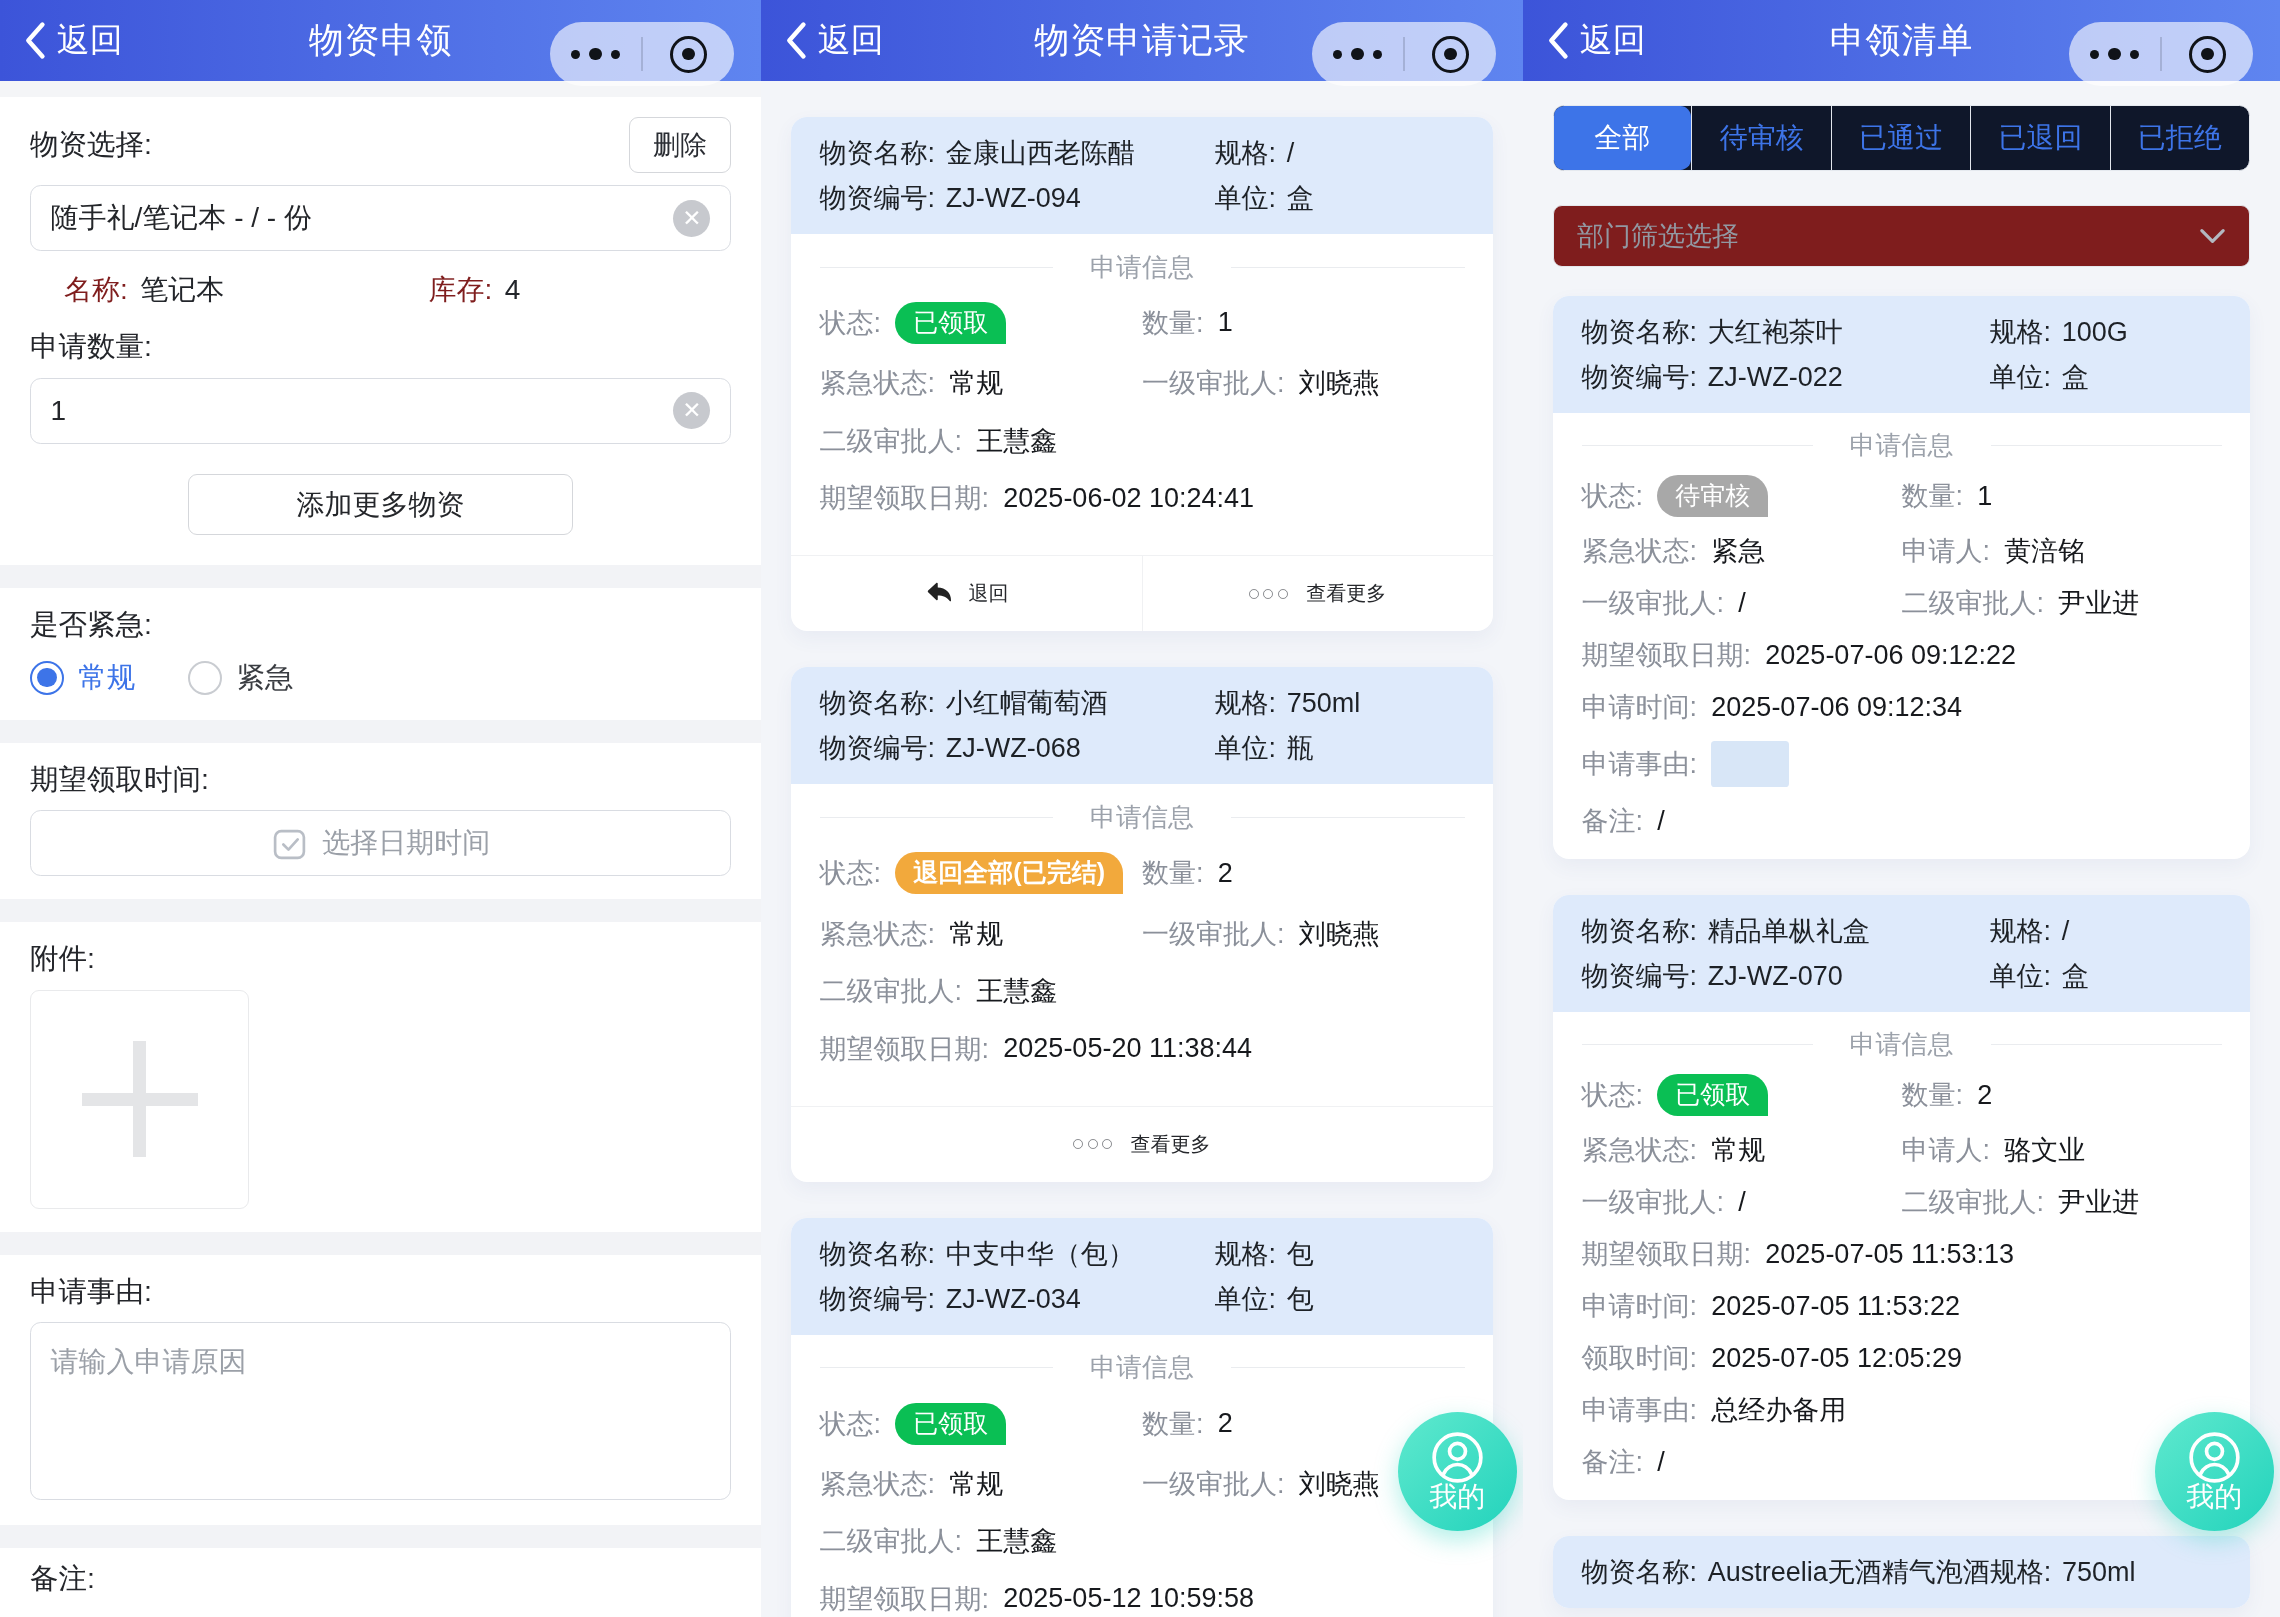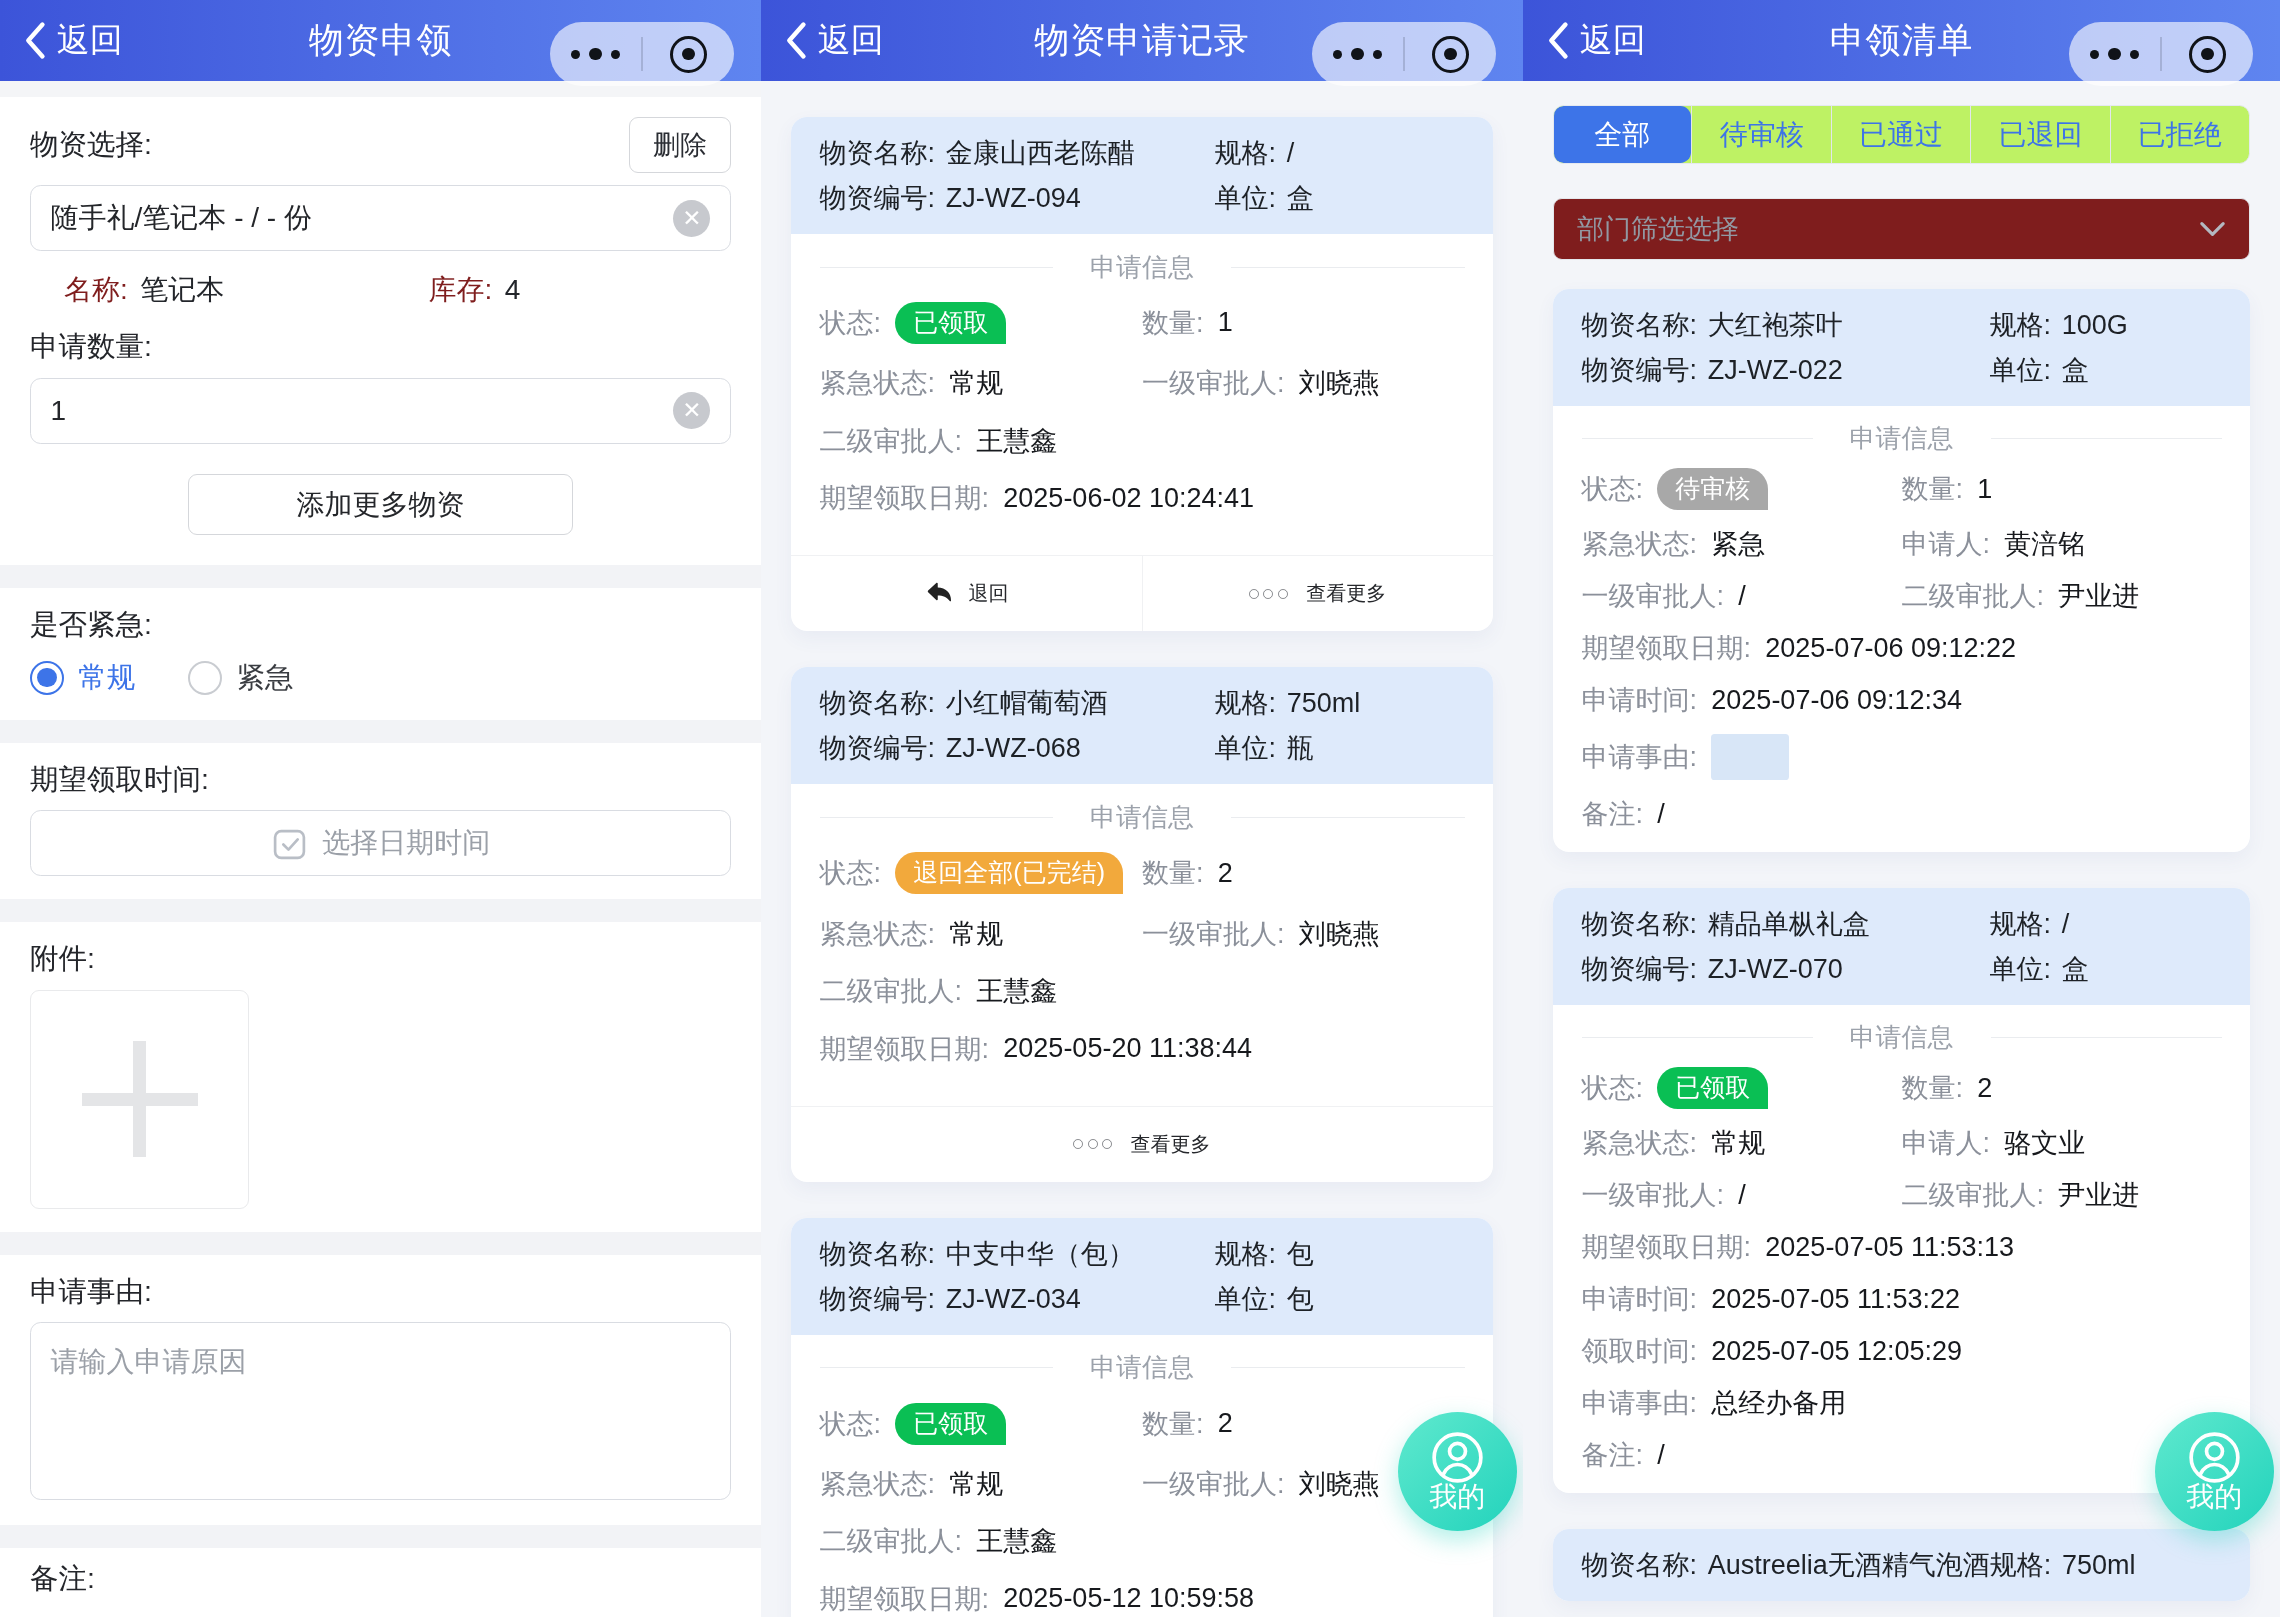--- a/index.html
+++ b/index.html
@@ -96,22 +96,22 @@
   .badge { color:#fff; font-size:25px; line-height:1; padding:8px 18px 9px;
            border-radius:890px; border-bottom-right-radius:7.1px; }
   .card-foot { display:flex; border-top:0.9px solid #f0f1f3; margin-top:19.6px; }
   .foot-btn { flex:1; height:75px; display:flex; align-items:center; justify-content:center;
               gap:14.3px; font-size:20px; color:#26282c; cursor:pointer; }
   .foot-btn + .foot-btn { border-left:0.9px solid #f0f1f3; }
   .ooo { display:flex; align-items:flex-end; }
   .ooo i { width:9.8px; height:9.8px; border:1.8px solid #85878b; border-radius:50%; margin-right:4.5px; display:block; }
 
   
-  .tabs { margin:24px 30px 0; display:flex; background:#bef264; border:0.9px solid #e5e9ef;
-          border-radius:10.7px; height:59px; overflow:hidden; }
+  .tabs { margin:24px 30px 0; display:flex; background:#0f172a; border:0.9px solid #e5e9ef;
+          border-radius:10.7px; height:66px; overflow:hidden; }
   .tab { flex:1; display:flex; align-items:center; justify-content:center; font-size:28px;
          color:var(--accent); cursor:pointer; }
   .tab + .tab { border-left:0.9px solid #e2e6ec; }
   .tab.active { background:var(--accent); color:#fff; border-radius:10.7px; margin-left:-0.9px; }
   .filter { margin:34px 30px 0; height:62px; background:#7f1d1d; border:0.9px solid #e4e7ec;
             border-radius:9px; display:flex; align-items:center; padding:0 23px;
             font-size:27px; color:#9298a2; cursor:pointer; }
   .filter .chev { margin-left:auto; display:flex; }
   .p-list .first-card { margin-top:28.5px; }
   .hl-box { width:78px; height:46px; background:#d8e6f7; border-radius:3.6px; }
@@ -342,21 +342,21 @@
     </div>
     <div class="divider">
         <i></i>
         <span>申请信息</span>
         <i></i>
       </div>
     <div class="rows">
       <div class="row">
         <div class="cell">
             <span class="lab">状态:</span>
-            <span class="badge" style="background-color: rgb(242, 169, 60);">退回全部(已完结)</span>
+            <span class="badge" style="background-color: rgb(242, 169, 60); font-weight: bold;">退回全部(已完结)</span>
           </div>
         <div class="cell r">
             <span class="lab">数量:</span>
             <span class="val">2</span>
           </div>
       </div>
       <div class="row">
         <div class="cell">
             <span class="lab">紧急状态:</span>
             <span class="val">常规</span>

